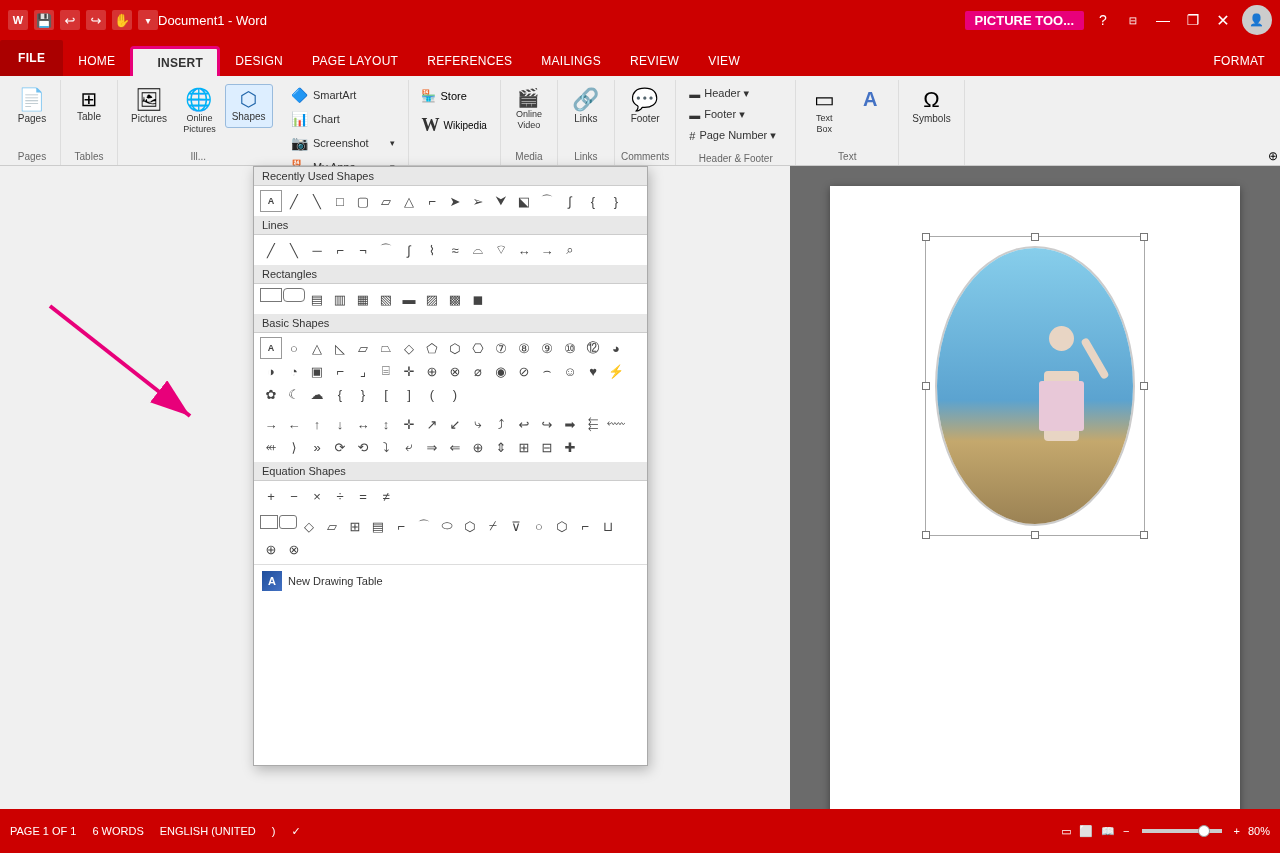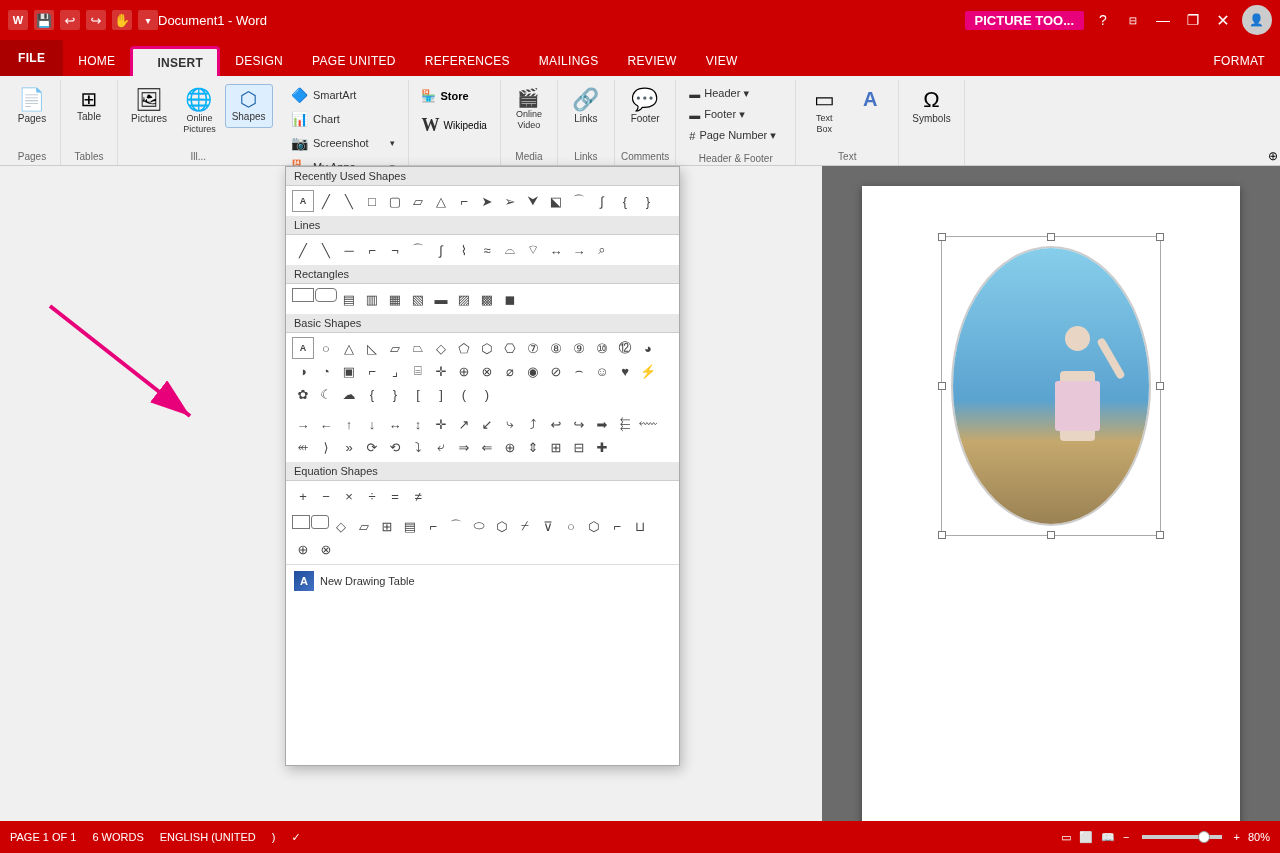--- a/index.html
+++ b/index.html
@@ -181,21 +181,21 @@
     .red-arrow {
       position: absolute;
       left: 90px;
       top: 140px;
       z-index: 200;
       pointer-events: none;
     }
 
     
     .status-bar {
-      height: 32px;
+      height: 44px;
       background: #c00;
       display: flex;
       align-items: center;
       padding: 0 10px;
       color: white;
       font-size: 11px;
       justify-content: space-between;
       position: absolute;
       bottom: 0;
       left: 0;
@@ -270,21 +270,21 @@
     <div class="tb-btn" style="font-size:16px;">✕</div>
     <div style="width:30px; height:30px; background:#ccc; border-radius:50%; overflow:hidden; display:flex; align-items:center; justify-content:center;">👤</div>
   </div>
 </div>
 
 <div class="ribbon-tabs">
   <div class="tab file" style="background:#a00; height:36px; font-size:12px; font-weight:700; padding: 0 18px;">FILE</div>
   <div class="tab">HOME</div>
   <div class="tab tab-insert-highlight" style="background:#f0f0f0; color:#333; border: 3px solid #e8007a; border-bottom: none; border-radius: 4px 4px 0 0; font-weight:700;">INSERT</div>
   <div class="tab">DESIGN</div>
-  <div class="tab">PAGE UNITED</div>
+  <div class="tab">PAGE LAYOUT</div>
   <div class="tab">REFERENCES</div>
   <div class="tab">MAILINGS</div>
   <div class="tab">REVIEW</div>
   <div class="tab">VIEW</div>
   <div class="tab" style="margin-left:auto;">FORMAT</div>
 </div>
 
 <div class="ribbon" style="height:90px;">
 
   <div class="ribbon-group">
@@ -347,21 +347,21 @@
       </div>
     </div>
     <div style="display:flex; gap:2px; padding:4px 0; align-items:flex-start;">
     </div>
   </div>
 
   <div class="ribbon-group" style="min-width:80px;">
     <div class="ribbon-items" style="flex-direction:column; gap:2px;">
       <div class="ribbon-btn" style="min-width:70px; flex-direction:row; gap:4px;">
         <span>🏪</span>
-        <span style="font-size:11px;font-weight:bold;">Store</span>
+        <span style="font-size:11px;">Store</span>
       </div>
       <div class="ribbon-btn" style="min-width:70px; flex-direction:row; gap:4px;">
         <span style="font-size:18px; font-family:serif; font-weight:bold; color:#333;">W</span>
         <span style="font-size:10px;">Wikipedia</span>
       </div>
     </div>
   </div>
 
   <div class="ribbon-group">
     <div class="ribbon-items">
@@ -431,21 +431,21 @@
         <div class="btn-label">Symbols</div>
       </div>
     </div>
   </div>
 
   <div style="position:absolute; right:0; bottom:0; padding:2px;">⊕</div>
 </div>
 
 <div style="position:relative; height: calc(853px - 40px - 36px - 90px - 28px); display:flex;">
 
-  <div class="shapes-dropdown" style="position:relative; flex-shrink:0; height:100%; overflow-y:auto; max-height:600px;margin-left:32px;">
+  <div class="shapes-dropdown" style="position:relative; flex-shrink:0; height:100%; overflow-y:auto; max-height:600px;">
 
     <div class="shapes-section-header">Recently Used Shapes</div>
     <div class="shapes-row">
       <div class="shape-item" style="border:1px solid #999; font-size:9px; font-weight:bold;">A</div>
       <div class="shape-item">╱</div>
       <div class="shape-item">╲</div>
       <div class="shape-item">□</div>
       <div class="shape-item">▢</div>
       <div class="shape-item">▱</div>
       <div class="shape-item">△</div>

